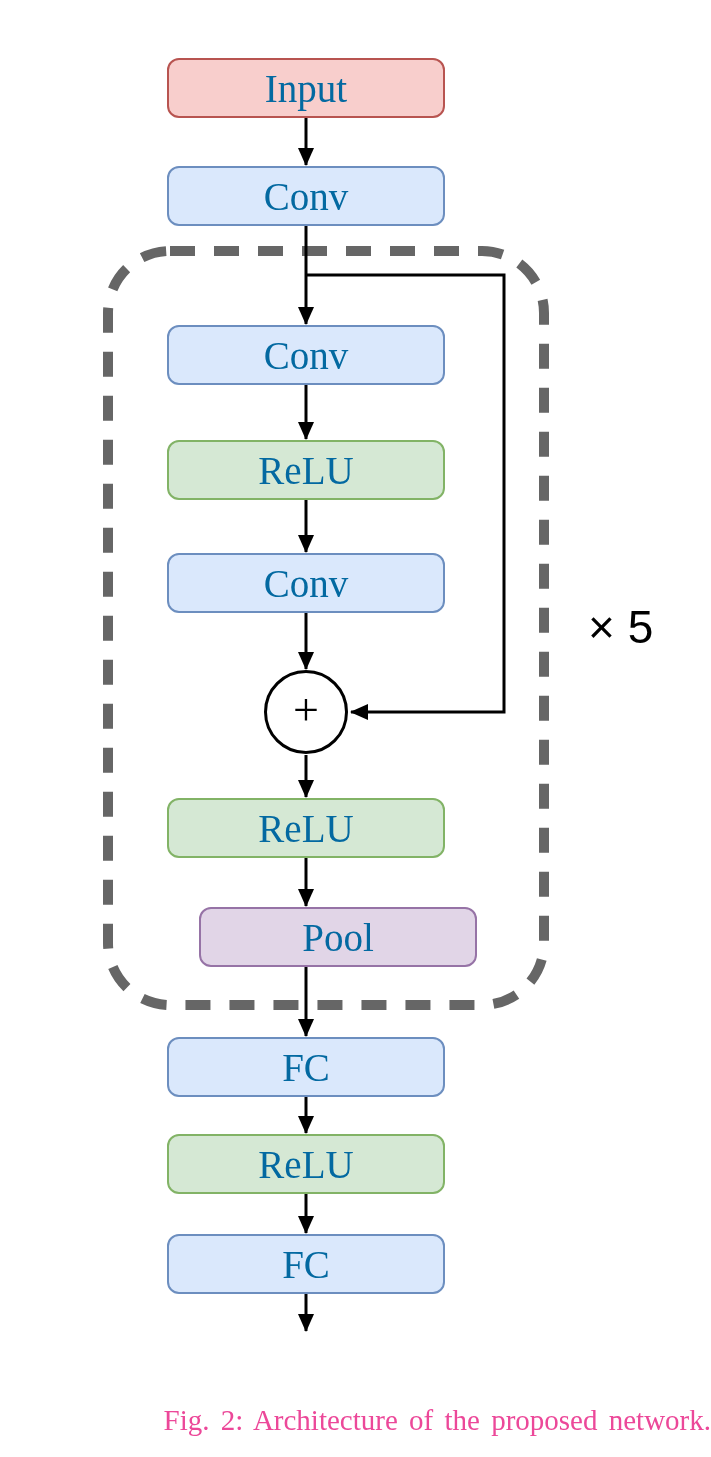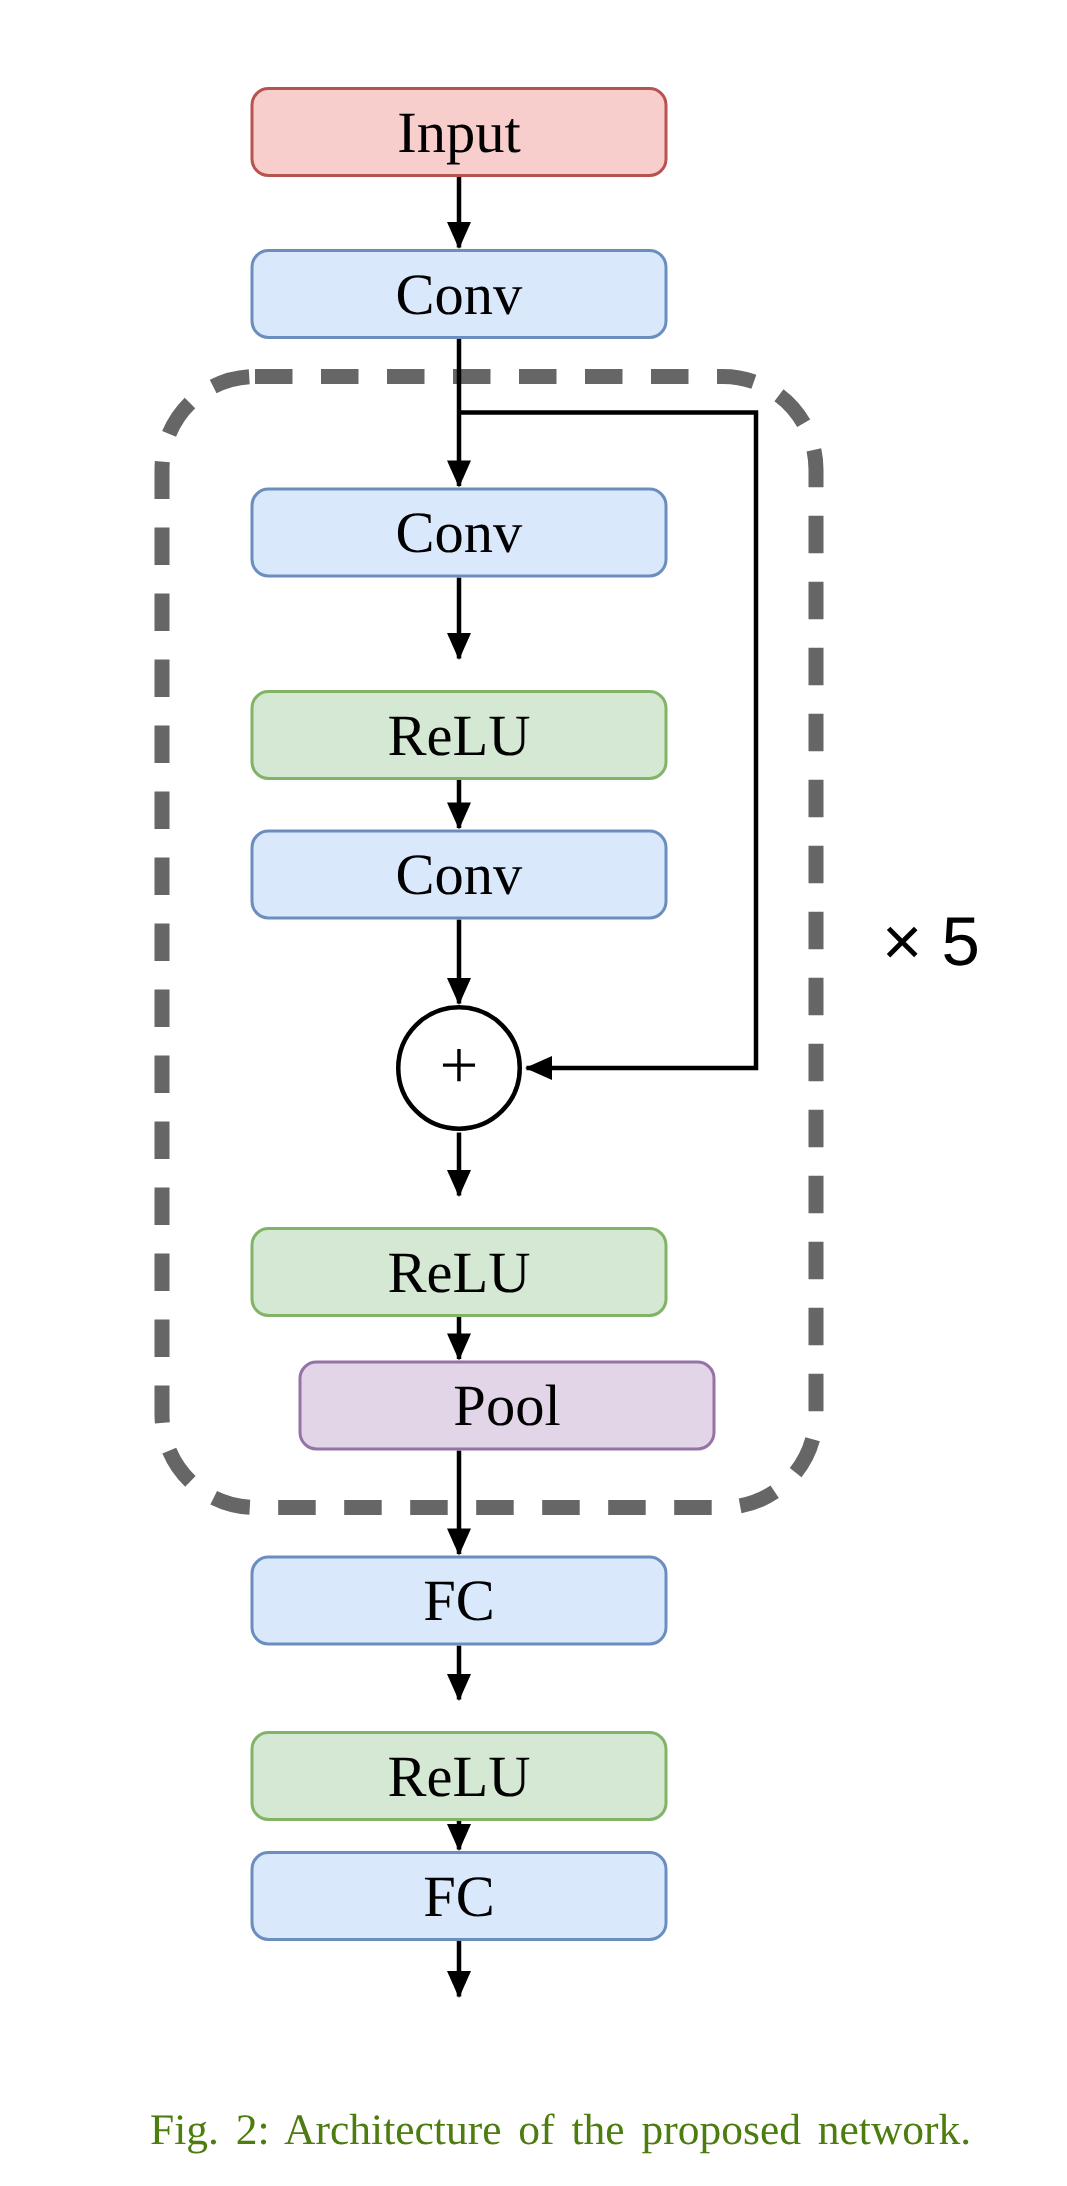--- a/index.html
+++ b/index.html
@@ -21,26 +21,26 @@
     left: 167px;
     width: 278px;
     height: 60px;
     box-sizing: border-box;
     border: 2.5px solid #000;
     border-radius: 12px;
     display: flex;
     align-items: center;
     justify-content: center;
     font-size: 39px;
-    color: #000000;
+    color: #0369a1;
     line-height: 1;
   }
   .k-input  { background: #f8cecc; border-color: #b85450; }
   .k-conv   { background: #dae8fc; border-color: #6c8ebf; align-items: center; }
-  .k-relu   { background: #d5e8d4; border-color: #82b366; margin-top: 20px; }
+  .k-relu   { background: #d5e8d4; border-color: #82b366; }
   .k-pool   { background: #e1d5e7; border-color: #9673a6; margin-left: 32px; }
   .node-add {
     position: absolute;
     left: 264px; top: 670px;
     width: 84px; height: 84px;
     box-sizing: border-box;
     border: 3px solid #000000;
     border-radius: 50%;
     background: #ffffff;
     display: flex;
@@ -57,24 +57,24 @@
     left: 588px; top: 600px;
     font-family: "Liberation Sans", "DejaVu Sans", sans-serif;
     font-size: 46px;
     color: #000000;
     white-space: nowrap;
   }
   .figure-caption {
     position: absolute;
     left: 100px; top: 1404px;
     width: 611px;
-    text-align: left;
+    text-align: right;
     font-size: 29px;
     word-spacing: 4px;
-    color: #4d7c0f;
+    color: #ec4899;
   }
 </style>
 </head>
 <body>
 
 <div class="figure-canvas">
 
   <svg class="connector-layer" width="711" height="1457" viewBox="0 0 711 1457" xmlns="http://www.w3.org/2000/svg">
     <defs>
       <marker id="ah" markerUnits="userSpaceOnUse" markerWidth="24" markerHeight="20" refX="18" refY="9" orient="auto">

